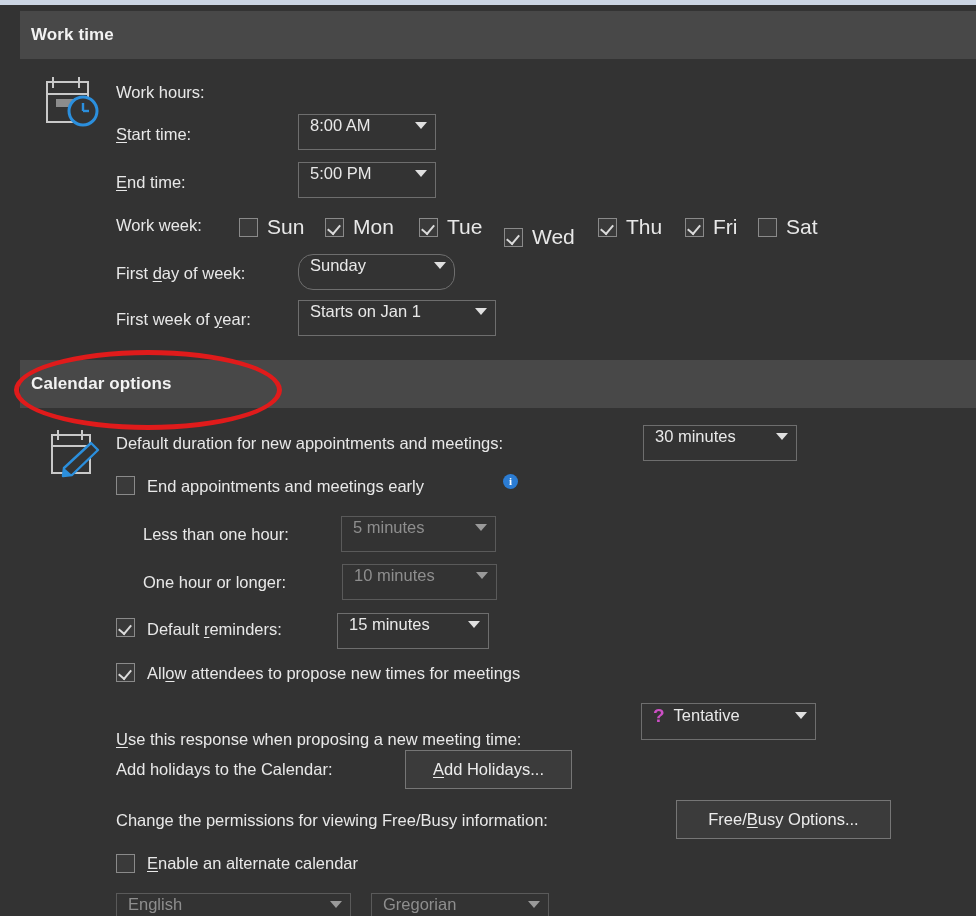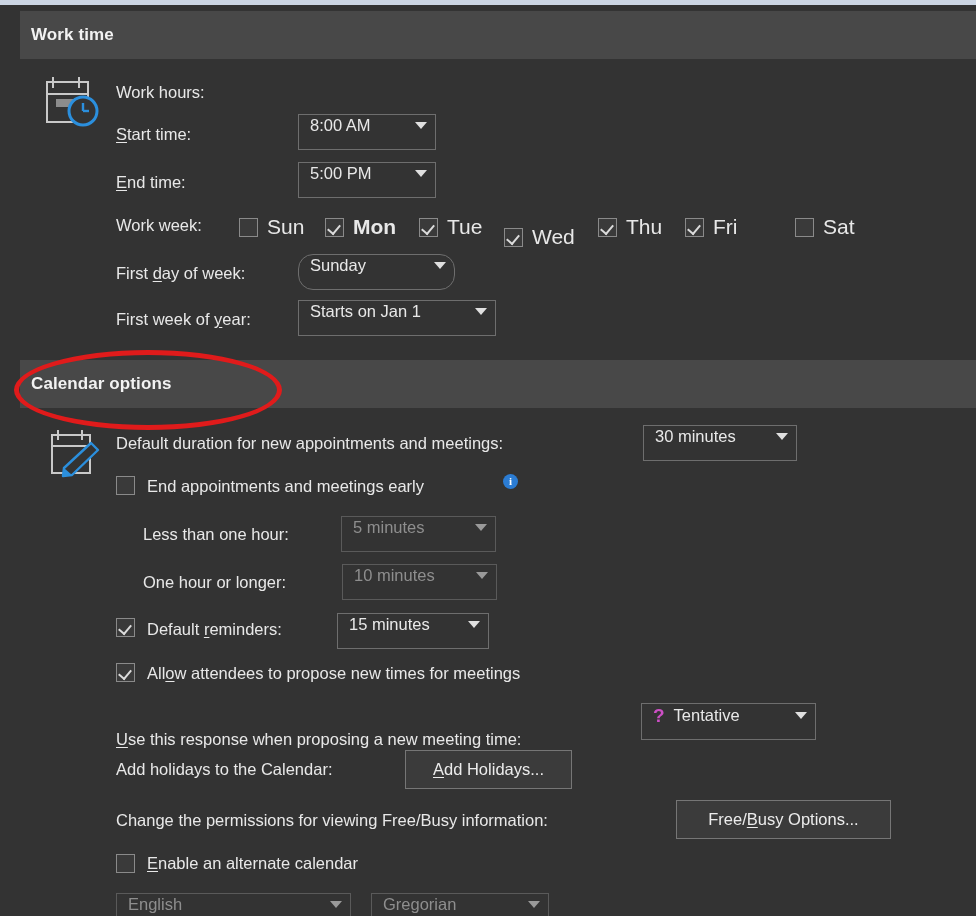--- a/index.html
+++ b/index.html
@@ -227,41 +227,41 @@
     <span class="cval">5:00 PM</span>
     <span class="arrow"></span>
   </div>
 
   <div class="abs lbl" style="left:116px; top:216px;">Work week:</div>
 
   <div class="weekday" style="left:239px; top:215px;">
     <span class="box"></span>
     <span class="dname">Sun</span>
   </div>
-  <div class="weekday" style="left:325px; top:215px;font-weight:bold;">
+  <div class="weekday" style="left:325px; top:215px;">
     <span class="box checked"></span>
     <span class="dname">Mon</span>
   </div>
   <div class="weekday" style="left:419px; top:215px;">
     <span class="box checked"></span>
     <span class="dname">Tue</span>
   </div>
   <div class="weekday" style="left:504px; top:225px;">
     <span class="box checked"></span>
     <span class="dname">Wed</span>
   </div>
   <div class="weekday" style="left:598px; top:215px;">
     <span class="box checked"></span>
     <span class="dname">Thu</span>
   </div>
   <div class="weekday" style="left:685px; top:215px;">
     <span class="box checked"></span>
     <span class="dname">Fri</span>
   </div>
-  <div class="weekday" style="left:795px; top:215px;">
+  <div class="weekday" style="left:758px; top:215px;">
     <span class="box"></span>
     <span class="dname">Sat</span>
   </div>
 
   <div class="abs lbl" style="left:116px; top:264px;">First <span class="u">d</span>ay of week:</div>
   <div class="combo" style="left:298px; top:254px; width:157px; height:36px;border-radius:15px;">
     <span class="cval">Sunday</span>
     <span class="arrow"></span>
   </div>
 

